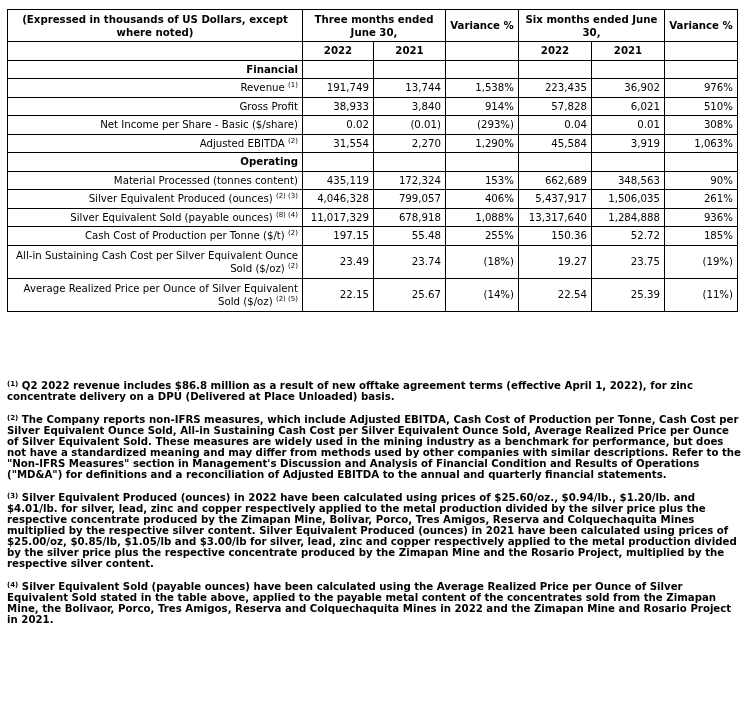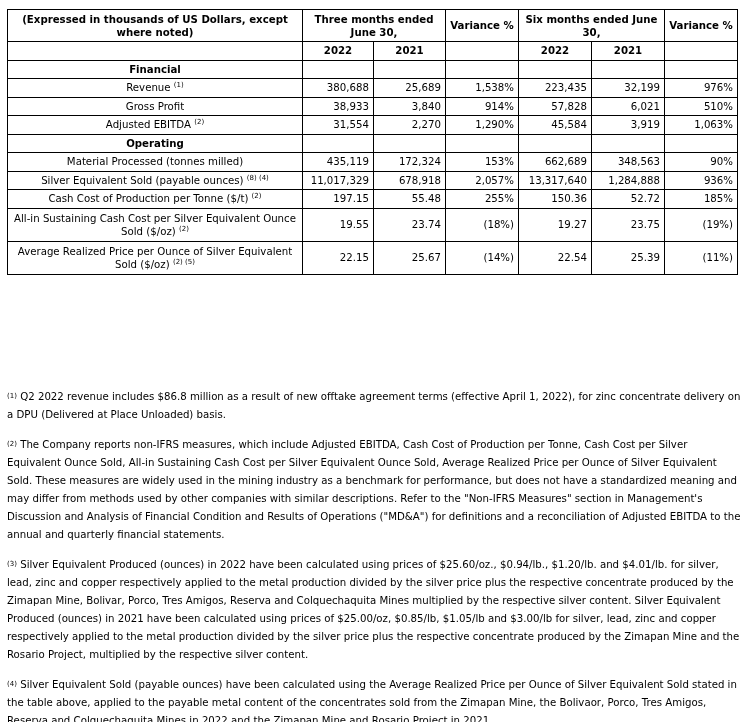--- a/index.html
+++ b/index.html
@@ -16,26 +16,26 @@
     border: 1px solid #000;
     padding: 0 4px;
     height: 17.5px;
     line-height: 13px;
     white-space: nowrap;
     overflow: hidden;
   }
   table.fin th { font-weight: bold; text-align: center; vertical-align: middle; }
   table.fin thead tr.top th { height: 31px; white-space: normal; line-height: 13px; }
   table.fin td.num { text-align: right; }
-  table.fin td.lbl { text-align: center; }
+  table.fin td.lbl { text-align: right; }
   table.fin td.section { font-weight: bold; }
   table.fin tr.tall td { height: 32px; white-space: normal; }
   sup { font-size: 7px; vertical-align: top; position: relative; top: -2px; }
   .notes { position: absolute; left: 7px; top: 376px; width: 734px; }
-  .note { margin: 12px 0 12px 0; line-height: 18px; font-size: 10.2px; }
+  .note { margin: 4px 0 12px 0; line-height: 11px; font-size: 10.2px; font-weight: bold; }
   .note sup { top: -1px; }
 </style>
 </head>
 <body>
 
 <table class="fin">
   <colgroup>
     <col style="width:295px">
       <col style="width:71px">
       <col style="width:72px">
@@ -67,84 +67,102 @@
         <td class="lbl section">Financial</td>
         <td></td>
         <td></td>
         <td></td>
         <td></td>
         <td></td>
         <td></td>
       </tr>
       <tr>
         <td class="lbl"><span>Revenue</span> <sup>(1)</sup></td>
-        <td class="num">380,688</td>
-        <td class="num">25,689</td>
+        <td class="num">191,749</td>
+        <td class="num">13,744</td>
         <td class="num">1,538%</td>
         <td class="num">223,435</td>
-        <td class="num">32,199</td>
+        <td class="num">36,902</td>
         <td class="num">976%</td>
       </tr>
       <tr>
         <td class="lbl"><span>Gross Profit</span></td>
         <td class="num">38,933</td>
         <td class="num">3,840</td>
         <td class="num">914%</td>
         <td class="num">57,828</td>
         <td class="num">6,021</td>
         <td class="num">510%</td>
+      </tr>
+      <tr>
+        <td class="lbl"><span>Net Income per Share - Basic ($/share)</span></td>
+        <td class="num">0.02</td>
+        <td class="num">(0.01)</td>
+        <td class="num">(293%)</td>
+        <td class="num">0.04</td>
+        <td class="num">0.01</td>
+        <td class="num">308%</td>
       </tr>
       <tr>
         <td class="lbl"><span>Adjusted EBITDA</span> <sup>(2)</sup></td>
         <td class="num">31,554</td>
         <td class="num">2,270</td>
         <td class="num">1,290%</td>
         <td class="num">45,584</td>
         <td class="num">3,919</td>
         <td class="num">1,063%</td>
       </tr>
       <tr>
         <td class="lbl section">Operating</td>
         <td></td>
         <td></td>
         <td></td>
         <td></td>
         <td></td>
         <td></td>
       </tr>
       <tr>
-        <td class="lbl"><span>Material Processed (tonnes milled)</span></td>
+        <td class="lbl"><span>Material Processed (tonnes content)</span></td>
         <td class="num">435,119</td>
         <td class="num">172,324</td>
         <td class="num">153%</td>
         <td class="num">662,689</td>
         <td class="num">348,563</td>
         <td class="num">90%</td>
       </tr>
       <tr>
+        <td class="lbl"><span>Silver Equivalent Produced (ounces)</span> <sup>(2) (3)</sup></td>
+        <td class="num">4,046,328</td>
+        <td class="num">799,057</td>
+        <td class="num">406%</td>
+        <td class="num">5,437,917</td>
+        <td class="num">1,506,035</td>
+        <td class="num">261%</td>
+      </tr>
+      <tr>
         <td class="lbl"><span>Silver Equivalent Sold (payable ounces)</span> <sup>(8) (4)</sup></td>
         <td class="num">11,017,329</td>
         <td class="num">678,918</td>
-        <td class="num">2,057%</td>
+        <td class="num">1,088%</td>
         <td class="num">13,317,640</td>
         <td class="num">1,284,888</td>
         <td class="num">936%</td>
       </tr>
       <tr>
         <td class="lbl"><span>Cash Cost of Production per Tonne ($/t)</span> <sup>(2)</sup></td>
         <td class="num">197.15</td>
         <td class="num">55.48</td>
         <td class="num">255%</td>
         <td class="num">150.36</td>
         <td class="num">52.72</td>
         <td class="num">185%</td>
       </tr>
       <tr class="tall">
         <td class="lbl"><span>All-in Sustaining Cash Cost per Silver Equivalent Ounce Sold ($/oz)</span> <sup>(2)</sup></td>
-        <td class="num">19.55</td>
+        <td class="num">23.49</td>
         <td class="num">23.74</td>
         <td class="num">(18%)</td>
         <td class="num">19.27</td>
         <td class="num">23.75</td>
         <td class="num">(19%)</td>
       </tr>
       <tr class="tall">
         <td class="lbl"><span>Average Realized Price per Ounce of Silver Equivalent Sold ($/oz)</span> <sup>(2) (5)</sup></td>
         <td class="num">22.15</td>
         <td class="num">25.67</td>

